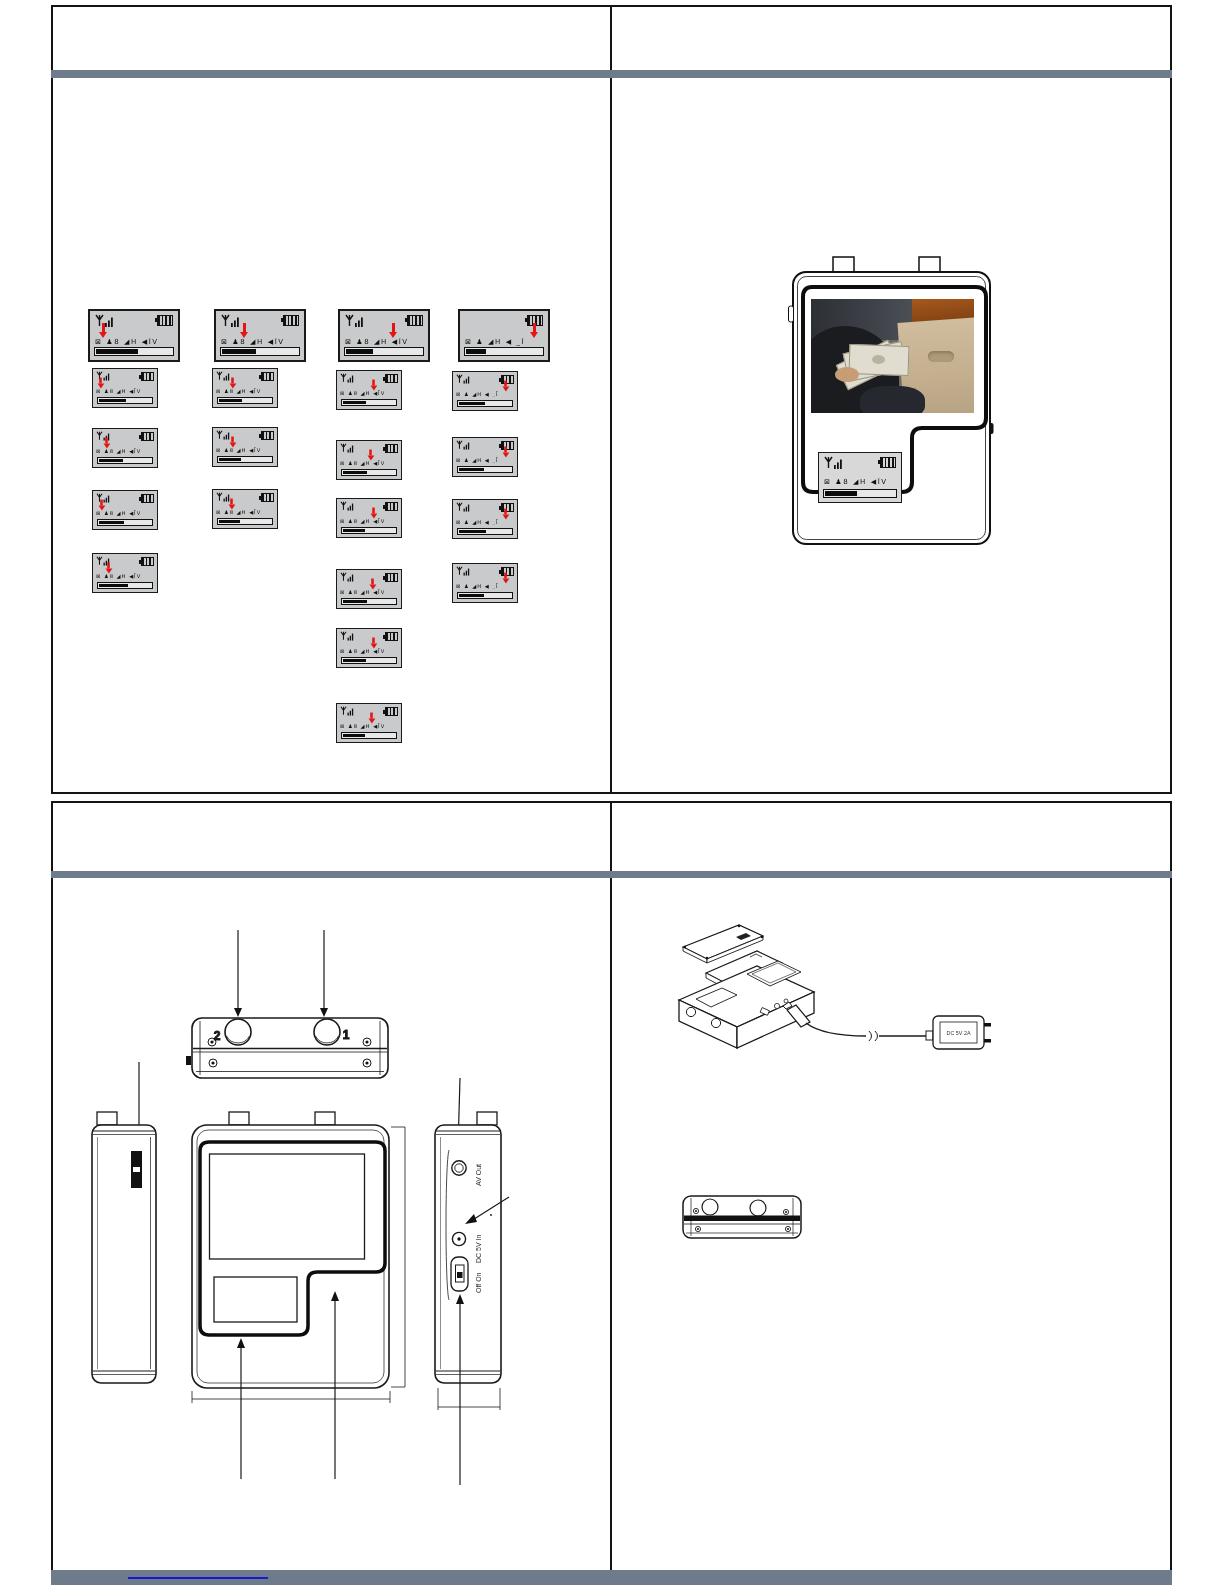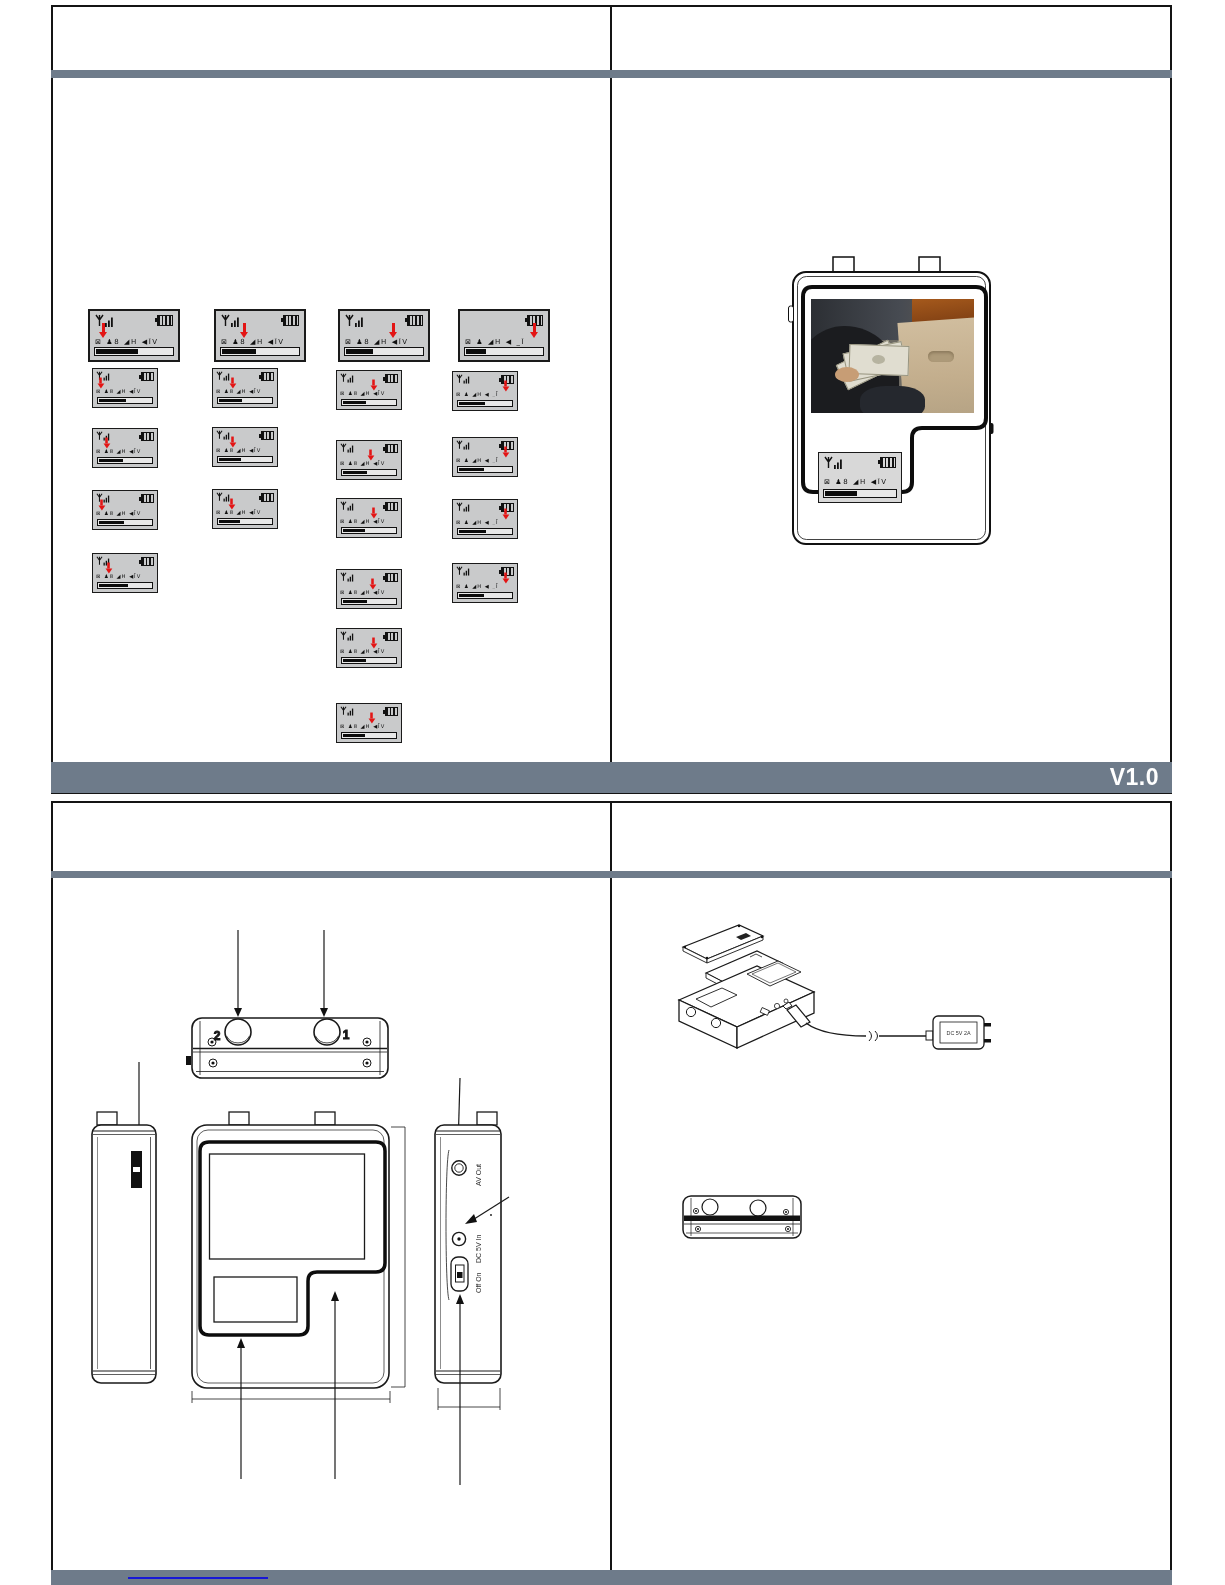--- a/index.html
+++ b/index.html
@@ -58,23 +58,20 @@
   .tv-label{fill:#1a1a1a;font-weight:bold;}
 </style>
 </head>
 <body>
 
 <div id="canvas">
 
   <div class="page-frame" style="left:51px;top:5px;width:1121px;height:789px;"></div>
   <div class="vdivider" style="left:610px;top:5px;height:789px;"></div>
   <div class="band" style="left:51px;top:70px;width:1121px;height:8px;"></div>
-  <div class="version-band" style="left:51px;top:762px;width:1121px;height:31px;">
-    <span>V1.0</span>
-  </div>
 
   <svg class="abs" style="left:770px;top:248px;" width="232" height="310" viewBox="770 248 232 310">
     <g fill="#fff" stroke="#111">
       <rect x="833" y="257" width="21" height="16" stroke-width="1.5"></rect>
       <rect x="919" y="257" width="21" height="16" stroke-width="1.5"></rect>
       <rect x="793" y="272" width="197" height="272" rx="13" stroke-width="2"></rect>
       <rect x="797.5" y="276.5" width="188" height="263" rx="9" fill="none" stroke-width="0.8"></rect>
       <rect x="788.5" y="306" width="5" height="16" rx="2" stroke-width="1"></rect>
       <rect x="989" y="423" width="4.5" height="11" rx="2" fill="#111" stroke="none"></rect>
       <path d="M812 287 H976 Q986 287 986 297 V418 Q986 428 976 428 H922 Q912 428 912 438 V482 Q912 492 902 492 H813 Q803 492 803 482 V297 Q803 287 812 287 Z" stroke="#0d0d0d" stroke-width="4" stroke-linejoin="round"></path>

